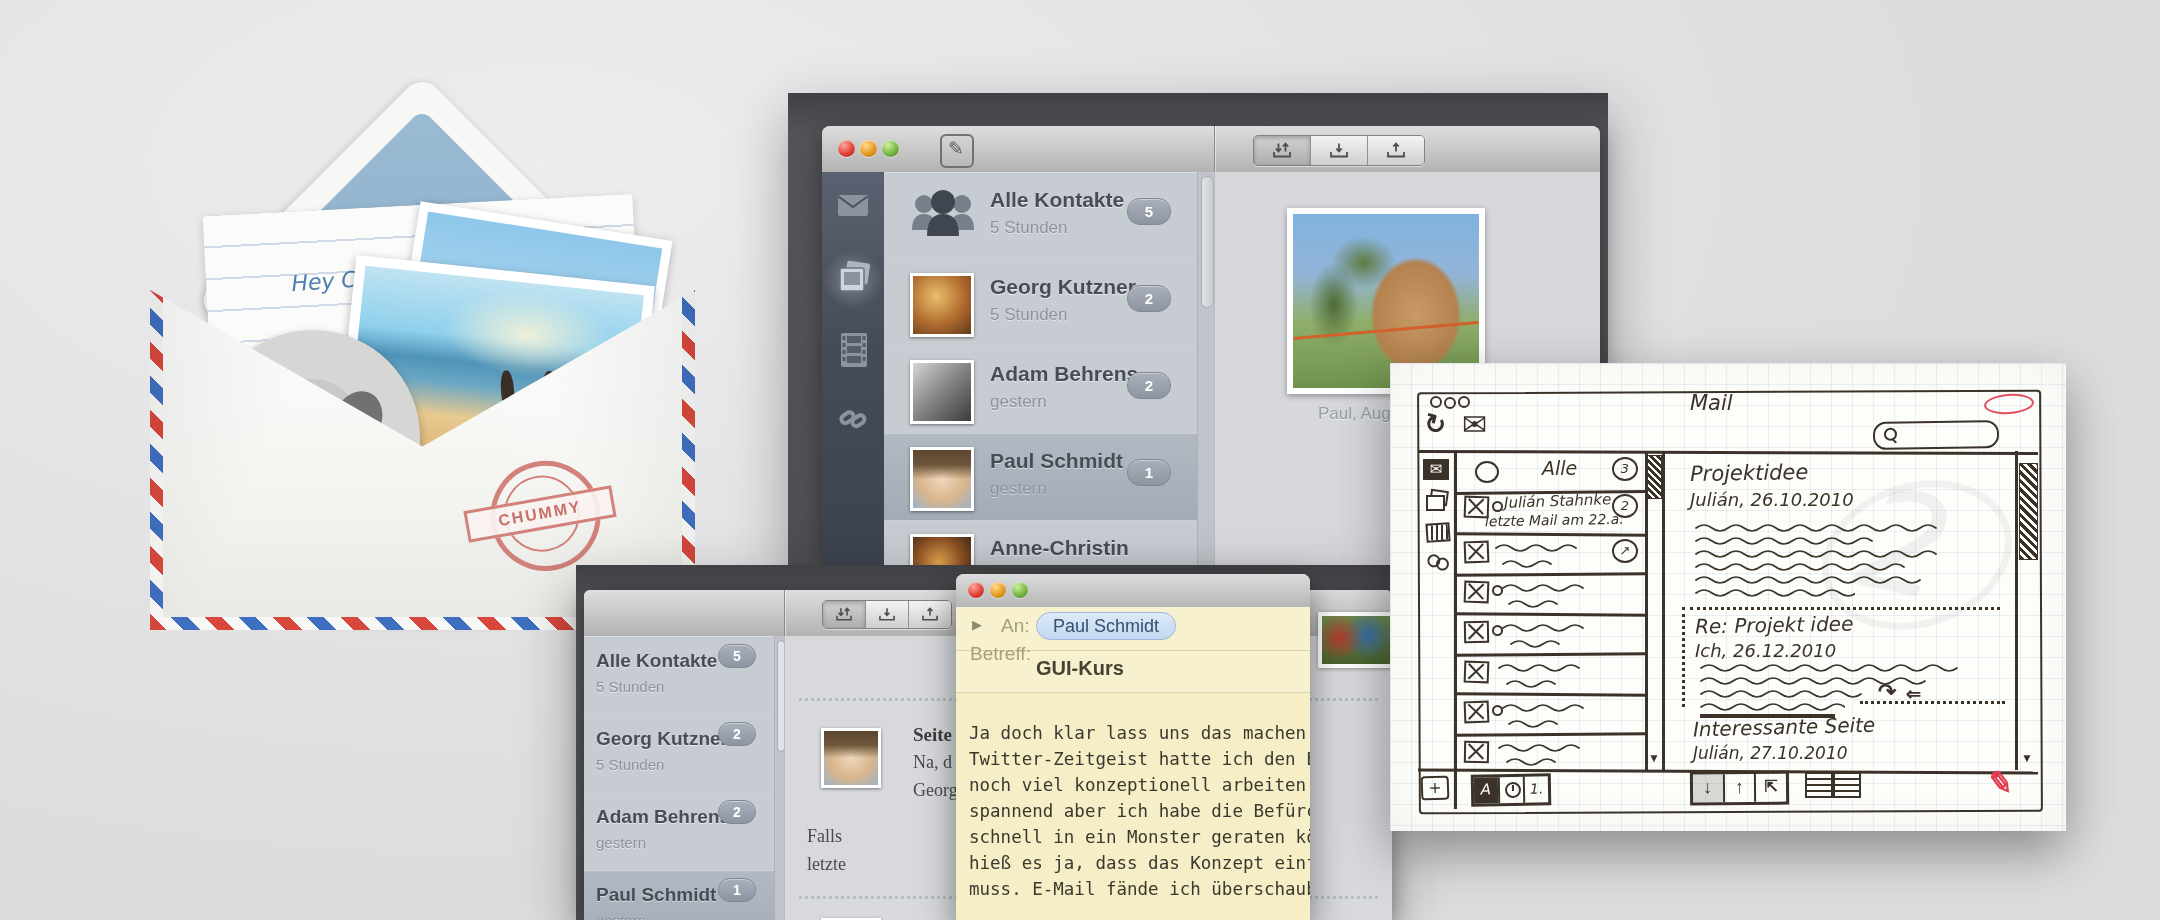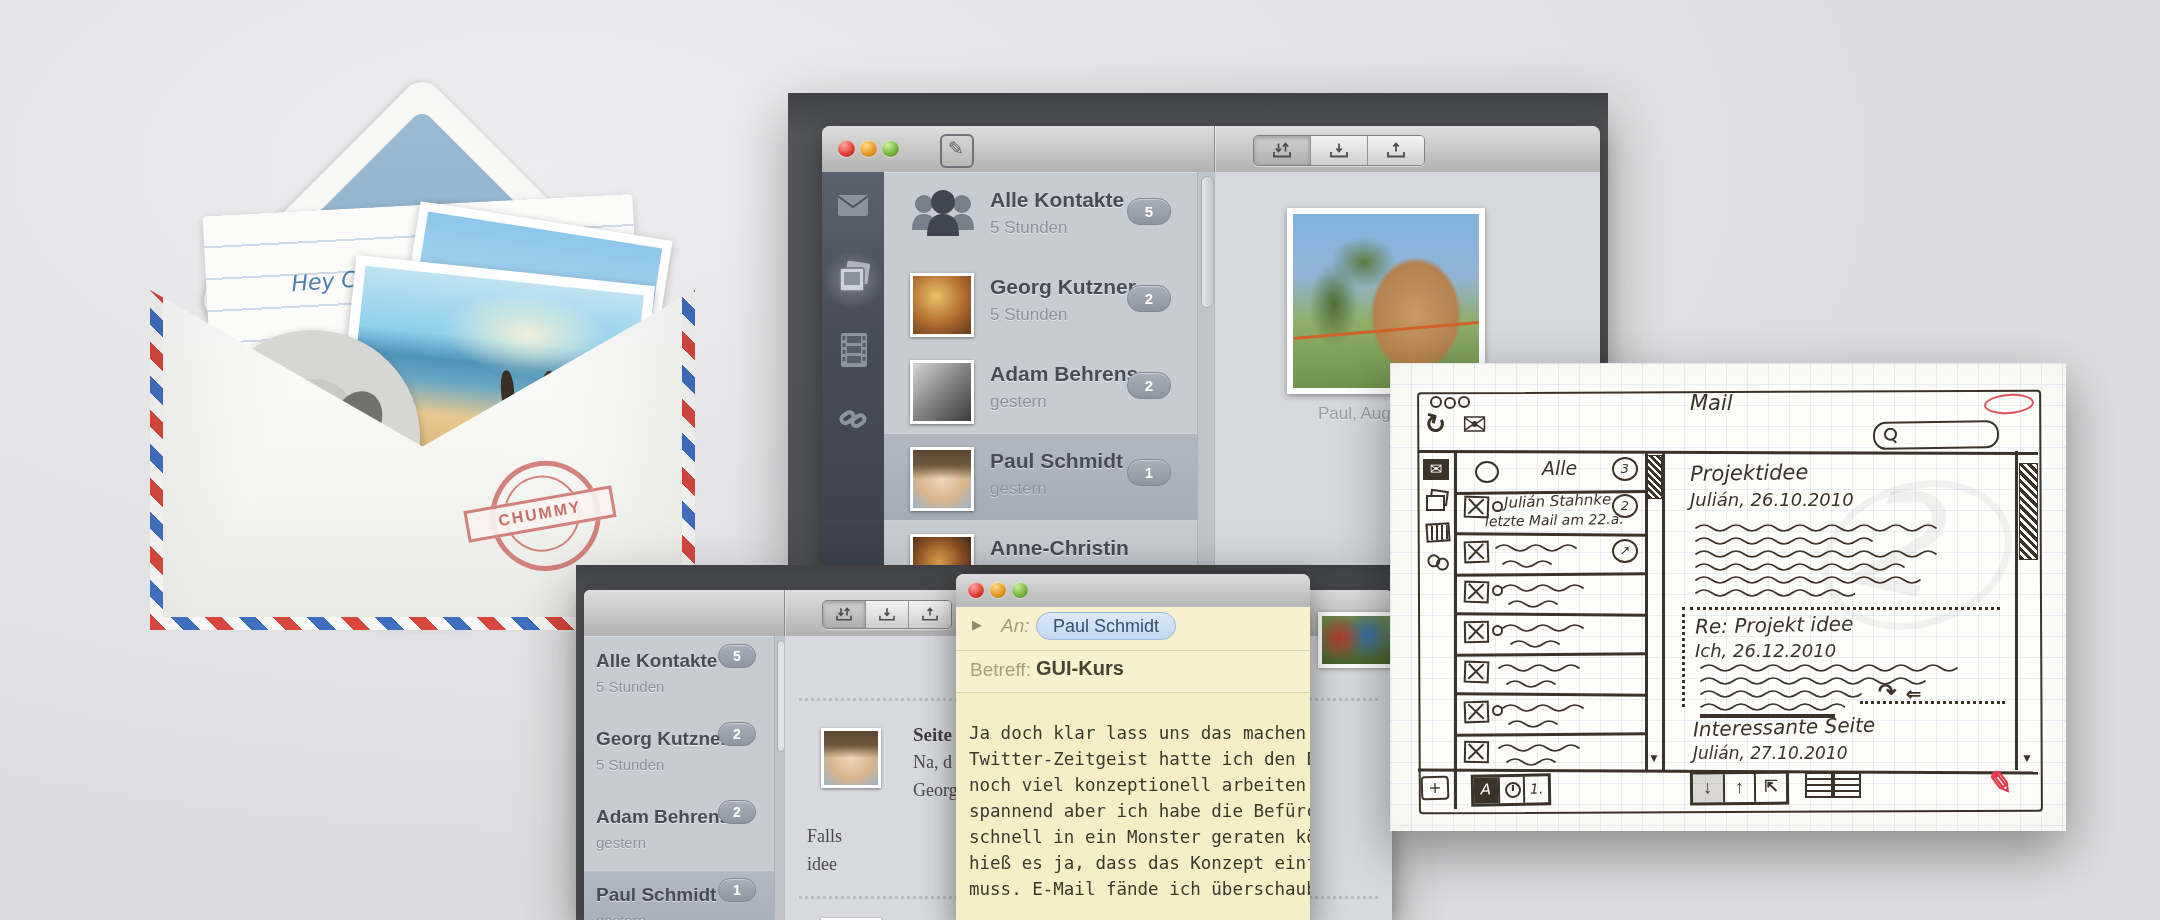--- a/index.html
+++ b/index.html
@@ -335,21 +335,21 @@
         <div class="abs" style="left:2px;top:4px;width:6px;height:110px;border-radius:4px;background:#e0e3e7;border:1px solid #a9aeb5;"></div>
       </div>
 
       <div class="abs" style="left:200px;top:46px;right:0;bottom:0;background:#d7d9dc;border-left:1px solid #b8bcc2;">
         <div class="dotsep" style="left:14px;top:62px;right:14px;"></div>
         <div class="avatar av-paul" style="left:36px;top:92px;width:54px;height:54px;"></div>
         <div class="abs serif" style="left:128px;top:88px;font-size:19px;font-weight:bold;color:#3d3d3d;">Seite</div>
         <div class="abs serif" style="left:128px;top:116px;font-size:18px;color:#4a4a4a;">Na, d</div>
         <div class="abs serif" style="left:128px;top:144px;font-size:18px;color:#4a4a4a;">Georg</div>
         <div class="abs serif" style="left:22px;top:190px;font-size:18px;color:#4a4a4a;">Falls</div>
-        <div class="abs serif" style="left:22px;top:218px;font-size:18px;color:#4a4a4a;">idee</div>
+        <div class="abs serif" style="left:22px;top:218px;font-size:18px;color:#4a4a4a;">letzte</div>
         <div class="dotsep" style="left:14px;top:260px;right:14px;"></div>
         <div class="avatar av-msg2" style="left:36px;top:282px;width:54px;height:54px;"></div>
         <div class="abs serif" style="left:128px;top:280px;font-size:19px;font-weight:bold;color:#3d3d3d;">Treff</div>
 
       </div>
     </div>
   </div>
 
   <div class="abs" style="left:1318px;top:612px;width:78px;height:56px;background:#fff;box-shadow:0 1px 4px rgba(0,0,0,.35);z-index:35;">
     <div class="abs" style="left:4px;top:4px;right:4px;bottom:4px;
@@ -359,24 +359,24 @@
   </div>
 
   <div id="compose">
     <div class="titlebar">
       <div class="light red" style="left:12px;"></div>
       <div class="light orange" style="left:34px;"></div>
       <div class="light green" style="left:56px;"></div>
     </div>
     <div class="abs" style="left:0;top:33px;right:0;height:86px;background:#f8f1d0;">
       <span class="abs" style="left:16px;top:10px;font-size:13px;color:#8e8a6e;">▶</span>
-      <span class="hdr-label" style="left:45px;top:8px;font-style:italic;">An:</span>
+      <span class="hdr-label" style="left:45px;top:8px;">An:</span>
       <span class="token" style="left:80px;top:5px;">Paul Schmidt</span>
       <div class="hdr-divider" style="top:43px;"></div>
-      <span class="hdr-label" style="left:14px;top:52px;">Betreff:</span>
+      <span class="hdr-label" style="left:14px;top:36px;">Betreff:</span>
       <span class="abs" style="left:80px;top:50px;font-size:20px;font-weight:bold;color:#474334;">GUI-Kurs</span>
       <div class="hdr-divider" style="top:85px;"></div>
     </div>
     <div class="abs" style="left:13px;top:123px;right:0;bottom:0;overflow:hidden;">
       <div class="c-line"></div>
       <div class="c-line">Ja doch klar lass uns das machen.</div>
       <div class="c-line">Twitter-Zeitgeist hatte ich den E</div>
       <div class="c-line">noch viel konzeptionell arbeiten</div>
       <div class="c-line">spannend aber ich habe die Befürch</div>
       <div class="c-line">schnell in ein Monster geraten kö</div>

